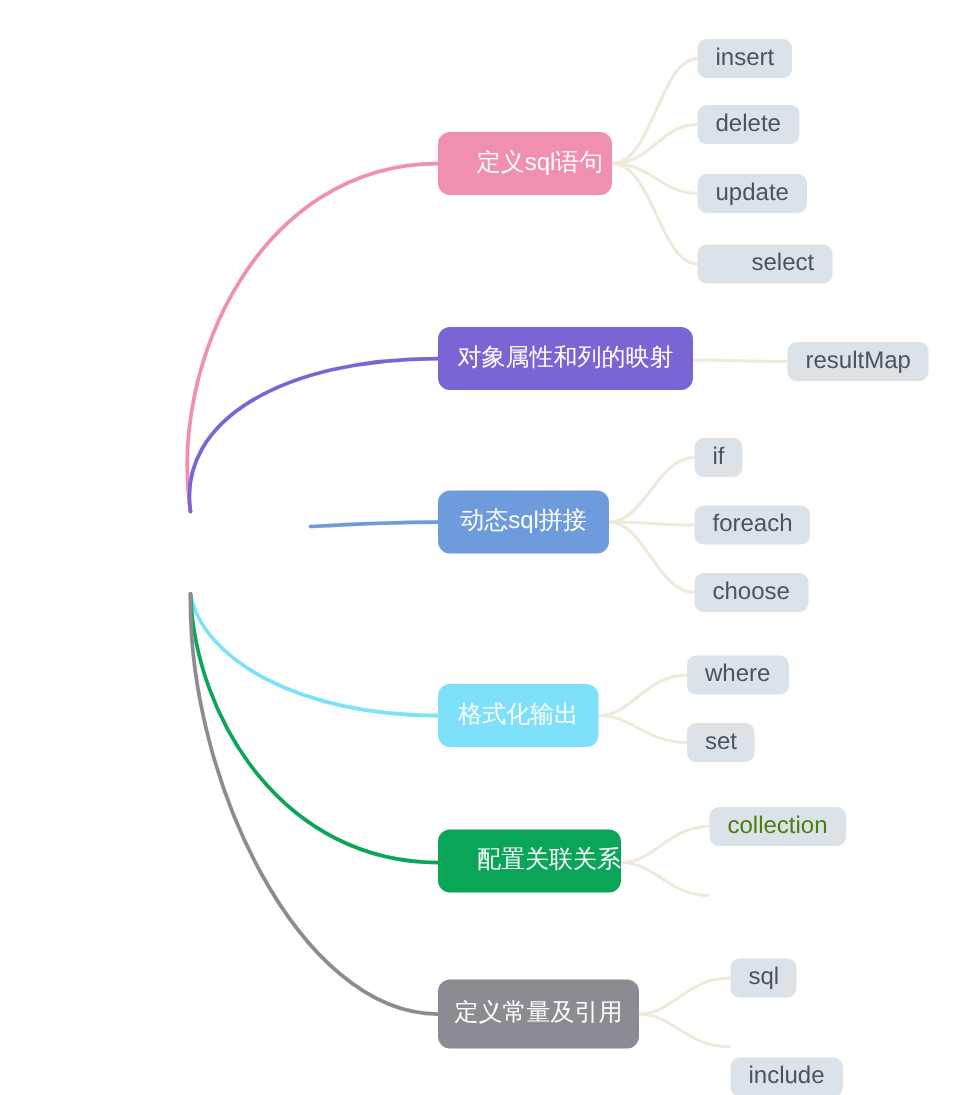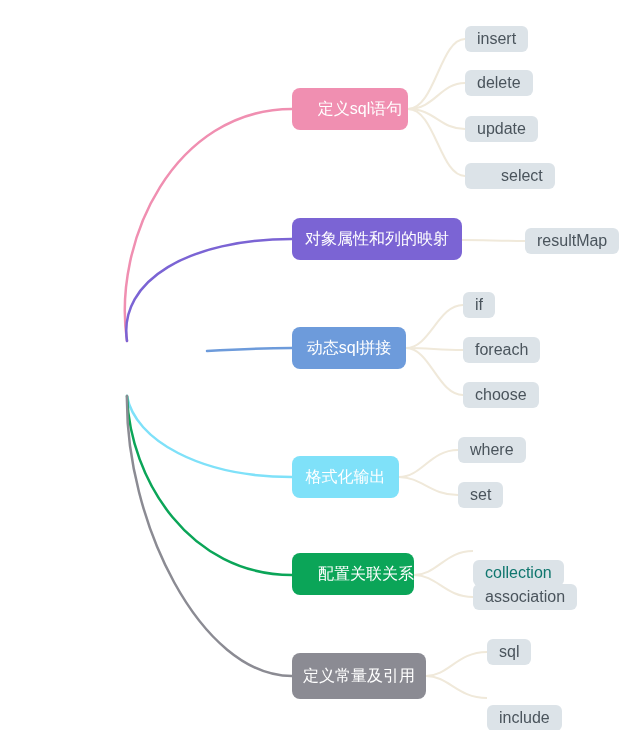--- a/index.html
+++ b/index.html
@@ -80,19 +80,18 @@
 
   <div class="node leaf-node l1-0" style="background-color: rgb(220, 227, 232); color: rgb(74, 84, 92);">resultMap</div>
 
   <div class="node leaf-node l2-0" style="background-color: rgb(220, 227, 232); color: rgb(74, 84, 92);">if</div>
   <div class="node leaf-node l2-1" style="background-color: rgb(220, 227, 232); color: rgb(74, 84, 92);">foreach</div>
   <div class="node leaf-node l2-2" style="background-color: rgb(220, 227, 232); color: rgb(74, 84, 92);">choose</div>
 
   <div class="node leaf-node l3-0" style="background-color: rgb(220, 227, 232); color: rgb(74, 84, 92);">where</div>
   <div class="node leaf-node l3-1" style="background-color: rgb(220, 227, 232); color: rgb(74, 84, 92);">set</div>
 
-  <div class="node leaf-node l4-0" style="background-color: rgb(220, 227, 232); color: #0f766e; margin-top: 22px;">collection</div>
-  <div class="node leaf-node l4-1" style="background-color: rgb(220, 227, 232); color: rgb(74, 84, 92);">association</div>
+  <div class="node leaf-node l4-0" style="background-color: rgb(220, 227, 232); color: #4d7c0f;">collection</div>
 
   <div class="node leaf-node l5-0" style="background-color: rgb(220, 227, 232); color: rgb(74, 84, 92);">sql</div>
   <div class="node leaf-node l5-1" style="background-color: rgb(220, 227, 232); color: rgb(74, 84, 92); margin-top: 20px;">include</div>
 
 </div>
 
 </body></html>

